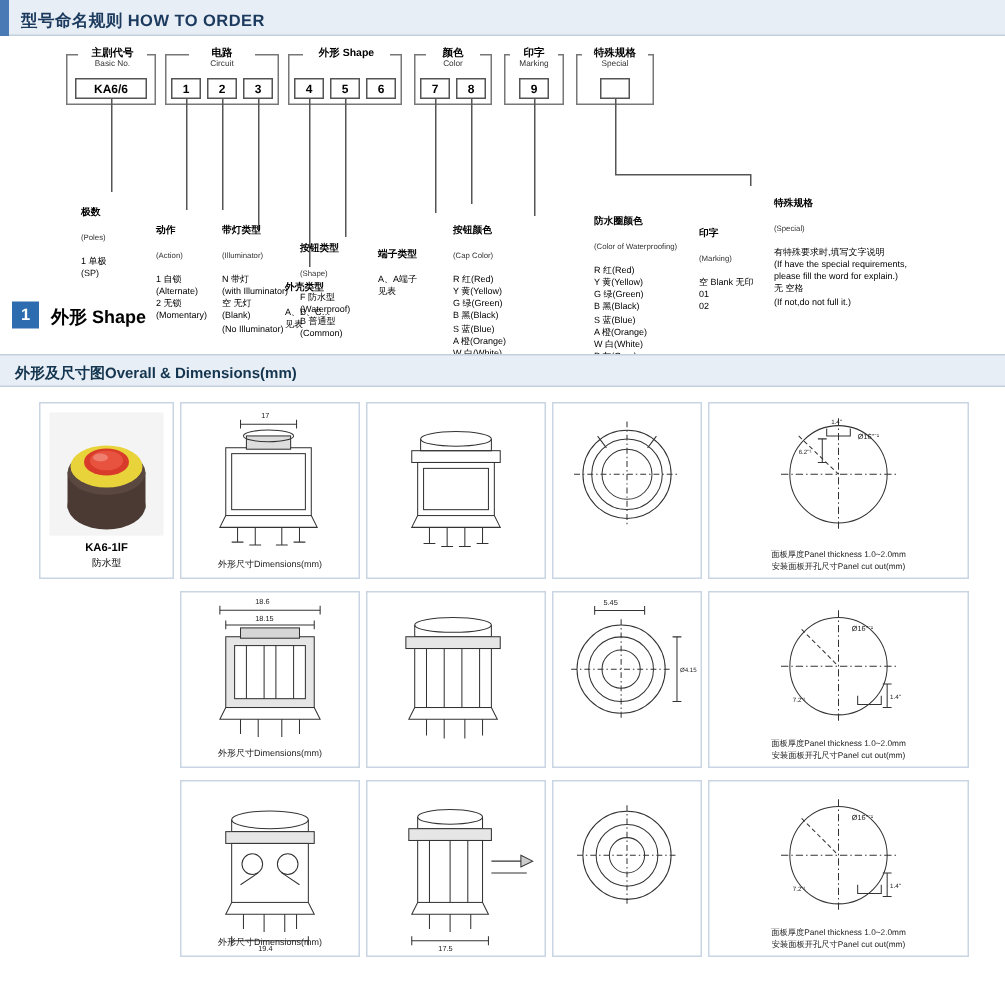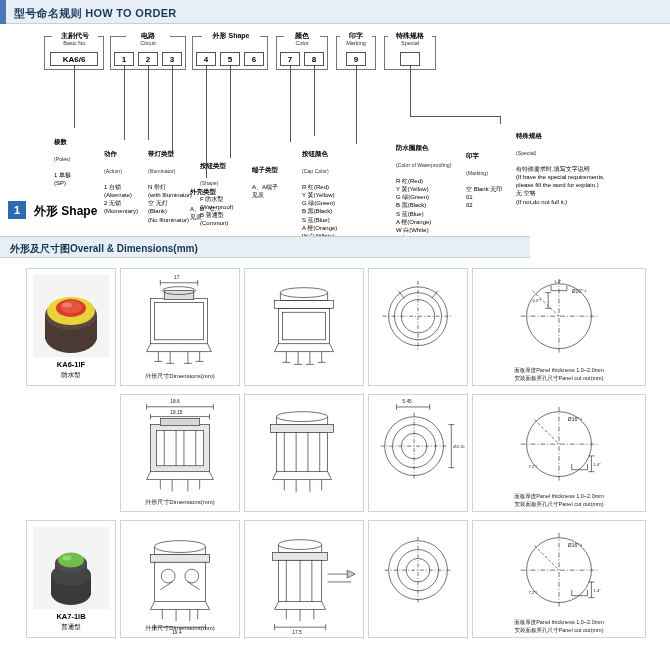--- a/index.html
+++ b/index.html
@@ -78,21 +78,21 @@
   
   .sec1 { position: absolute; left: 0; top: 198px; width: 670px; height: 28px; }
   .sec1 .num {
     position: absolute; left: 8px; top: 3px; width: 18px; height: 18px;
     background: #2e6cb0; color: #fff; font-size: 11px; font-weight: bold;
     display: flex; align-items: center; justify-content: center;
   }
   .sec1 .txt { position: absolute; left: 34px; top: 5px; font-size: 12px; font-weight: bold; }
 
   .sec2 {
-    position: absolute; left: 0; top: 236px; width: 530px; height: 22px;
+    position: absolute; left: 0; top: 236px; width: 670px; height: 22px;
     background: #e8eef5; border-top: 1px solid #c3d0de; border-bottom: 1px solid #c3d0de;
   }
   .sec2 .txt { position: absolute; left: 10px; top: 5px; font-size: 10px; font-weight: bold; color: #14354f; }
 
   
   .tbl { position: absolute; left: 26px; top: 268px; width: 591px; }
   .prow { position: relative; width: 620px; height: 118px; margin-bottom: 8px; }
 
   .pc { position: absolute; border: 1px solid #c9d5e2; background: #fff; height: 118px; }
   .pc.photo { left: 0; width: 90px; }
@@ -496,36 +496,20 @@
         <text class="dimtxt sm" x="122" y="72">1.4"</text>
       </svg>
       <div class="cap4">
         <span>面板厚度Panel thickness 1.0~2.0mm</span><br>
         <span>安装面板开孔尺寸Panel cut out(mm)</span>
       </div>
     </div>
   </div>
 
   <div class="prow">
-    <div class="pc photo">
-      <div class="photo-inner">
-        <svg viewBox="0 0 76 82" width="76" height="82">
-          <rect x="0" y="0" width="76" height="82" fill="#f4f4f4"></rect>
-          <ellipse cx="38" cy="66" rx="20" ry="12" fill="#3a3a3a"></ellipse>
-          <rect x="18" y="48" width="40" height="20" fill="#3a3a3a"></rect>
-          <ellipse cx="38" cy="48" rx="20" ry="11" fill="#444"></ellipse>
-          <rect x="22" y="36" width="32" height="12" fill="#444"></rect>
-          <ellipse cx="38" cy="36" rx="16" ry="9" fill="#4d4d4d"></ellipse>
-          <ellipse cx="38" cy="33" rx="13" ry="7.5" fill="#6fbf4a"></ellipse>
-          <ellipse cx="34" cy="31" rx="4.5" ry="2.4" fill="#a9e38c" opacity=".7"></ellipse>
-        </svg>
-      </div>
-      <div class="pname">KA7-1lB</div>
-      <div class="psub">普通型</div>
-    </div>
 
     <div class="pc d1">
       <svg class="drawing" viewBox="0 0 120 118">
         <g stroke="#333" fill="none" stroke-width="0.7">
           <ellipse cx="60" cy="26" rx="26" ry="6"></ellipse>
           <path d="M34 26 L34 34 L86 34 L86 26"></path>
           <rect x="30" y="34" width="60" height="8" fill="#e6e6e6"></rect>
           <rect x="34" y="42" width="52" height="40" fill="#fff"></rect>
           <circle cx="48" cy="56" r="7"></circle>
             <circle cx="72" cy="56" r="7"></circle>

